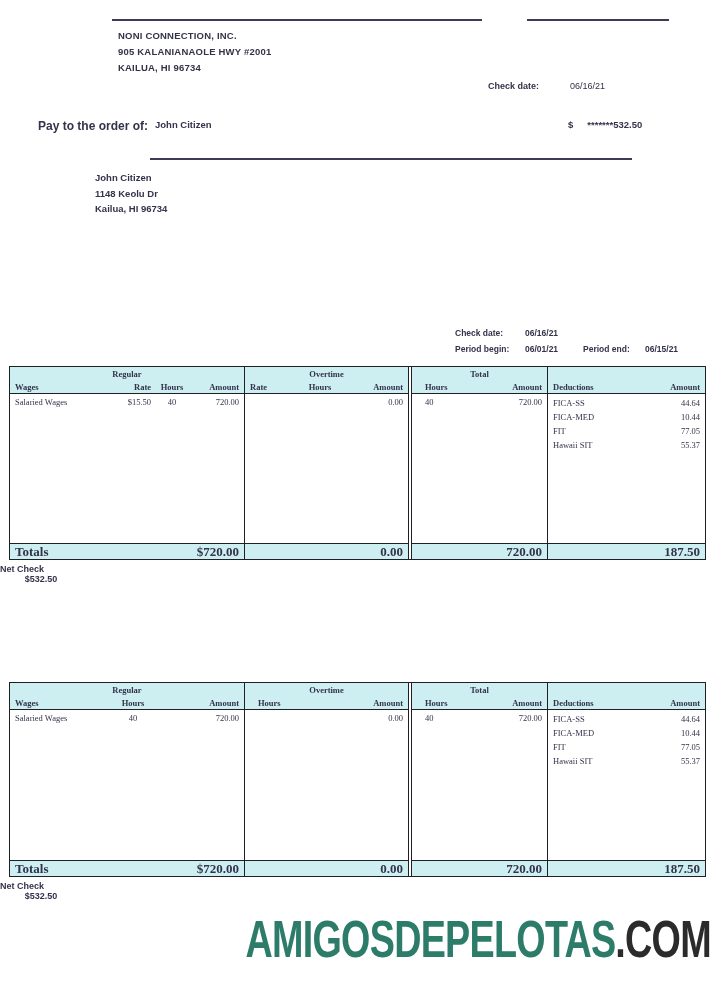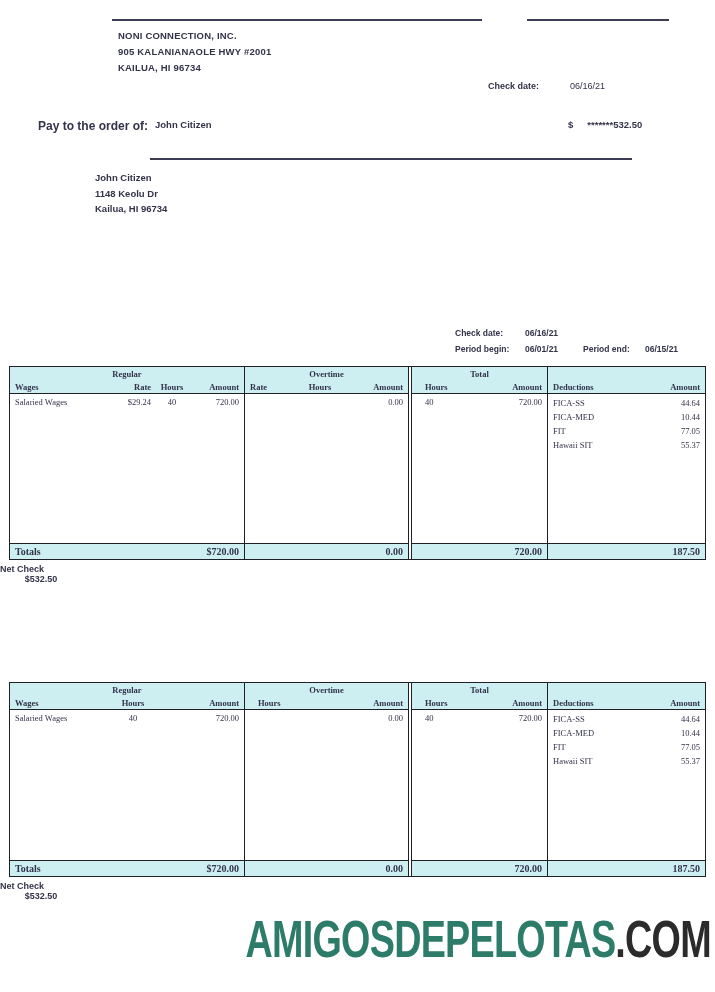--- a/index.html
+++ b/index.html
@@ -50,21 +50,21 @@
   .g1{width:234px;} .g2{width:163px;} .g3{width:135px;} .g4{flex:1;}
   .vline{width:1px;background:var(--border);}
   .vgap{width:4px;border-left:1px solid var(--border);border-right:1px solid var(--border);background:#fff;}
   .tg-title{height:13px;background:var(--accent-cyan);font-size:8.5px;font-weight:bold;text-align:center;line-height:14px;}
   .tg-cols{height:14px;background:var(--accent-cyan);border-bottom:1px solid var(--border);
     display:flex;align-items:center;font-size:8.5px;font-weight:bold;padding:0 5px;}
   .tg-body{flex:1;font-size:8.5px;padding:2px 5px 0 5px;overflow:hidden;}
   .trow{display:flex;line-height:13px;}
   .drow{display:flex;justify-content:space-between;line-height:14px;}
   .tg-total{height:16px;border-top:1px solid var(--border);background:var(--accent-cyan);
-    display:flex;justify-content:space-between;align-items:center;font-size:10px;font-weight:bold;padding:0 5px;}
+    display:flex;justify-content:space-between;align-items:center;font-size:13px;font-weight:bold;padding:0 5px;}
   .c{display:block;}
   .t-right{text-align:right;} .t-center{text-align:center;}
   .w-wages{width:84px;} .w-rate{width:52px;} .w-hours{width:42px;} .grow{flex:1;}
   .w-orate{width:44px;} .w-ohours{width:52px;}
   .w-thours{width:52px;padding-left:8px;}
   .w-ywages{width:92px;} .w-yhours{width:52px;}
 
   .netcheck{left:0;top:0;width:707px;display:flex;justify-content:flex-end;font-size:9px;font-weight:bold;flex-direction:column;}
   .netcheck .nv{width:82px;text-align:center;}
   .nc1{top:564px;} .nc2{top:881px;}
@@ -131,21 +131,21 @@
       <div class="tg-title">Regular</div>
       <div class="tg-cols">
         <span class="c w-wages">Wages</span>
         <span class="c w-rate t-right">Rate</span>
         <span class="c w-hours t-center">Hours</span>
         <span class="c grow t-right">Amount</span>
       </div>
       <div class="tg-body">
         <div class="trow">
           <span class="c w-wages">Salaried Wages</span>
-          <span class="c w-rate t-right">$29.24</span>
+          <span class="c w-rate t-right">$15.50</span>
           <span class="c w-hours t-center">40</span>
           <span class="c grow t-right">720.00</span>
         </div>
       </div>
       <div class="tg-total">
         <span>Totals</span>
         <span>$720.00</span>
       </div>
     </div>
     <div class="vline"></div>

